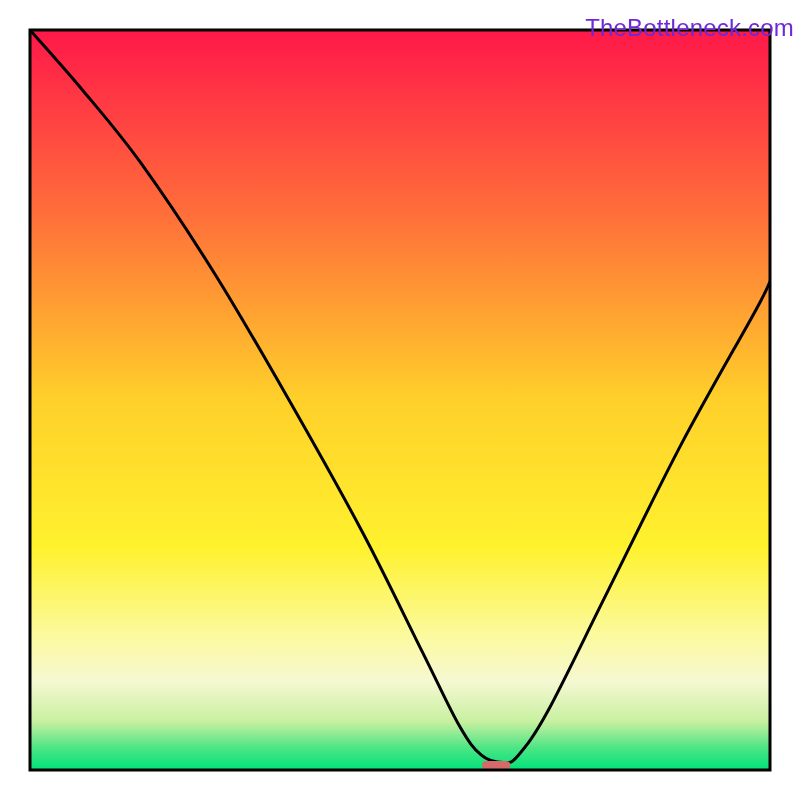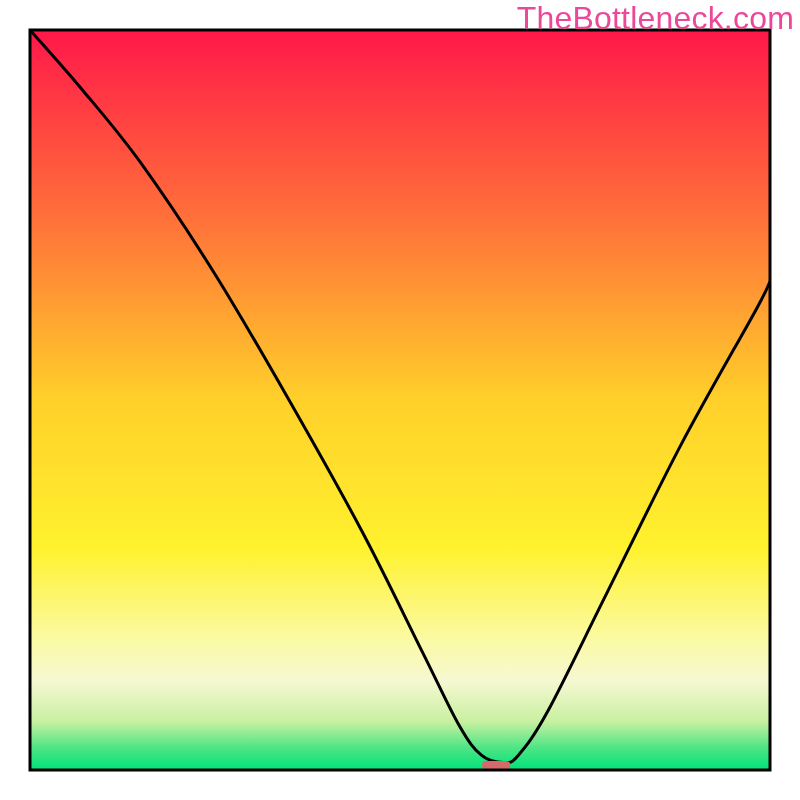--- a/index.html
+++ b/index.html
@@ -10,25 +10,25 @@
     background: #ffffff;
     font-family: Arial, Helvetica, sans-serif;
   }
   .container {
     position: relative;
     width: 800px;
     height: 800px;
   }
   .watermark {
     position: absolute;
-    top: 0px;
+    top: 14px;
     right: 6px;
-    font-size: 32px;
+    font-size: 24px;
     font-weight: 400;
-    color: #ec4899;
+    color: #6d28d9;
     letter-spacing: 0.2px;
   }
   svg {
     display: block;
   }
 </style>
 </head>
 <body>
 
 <div class="container">

